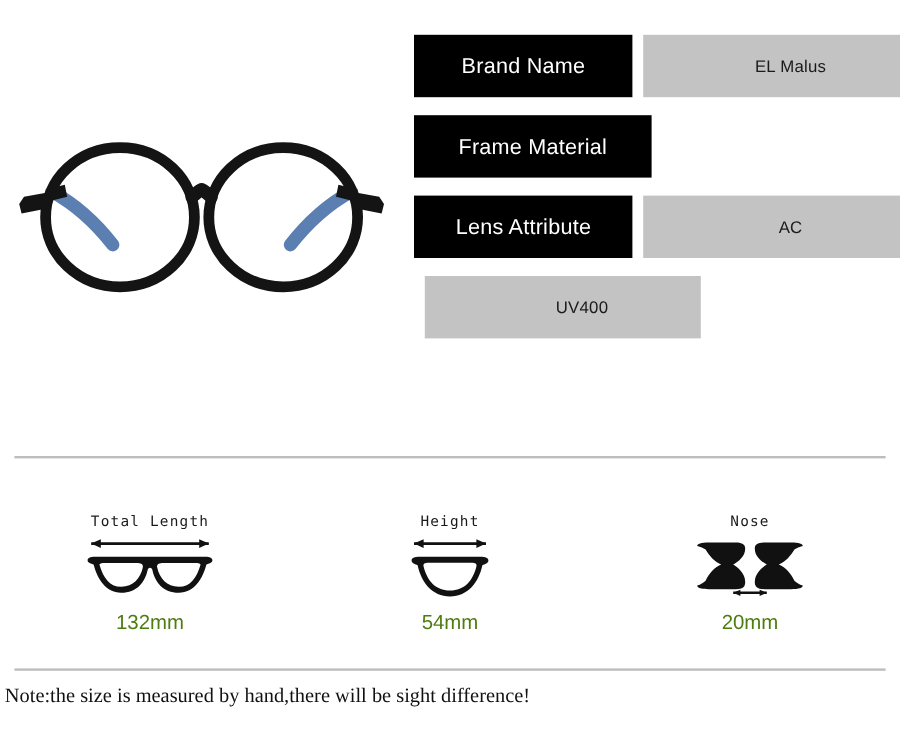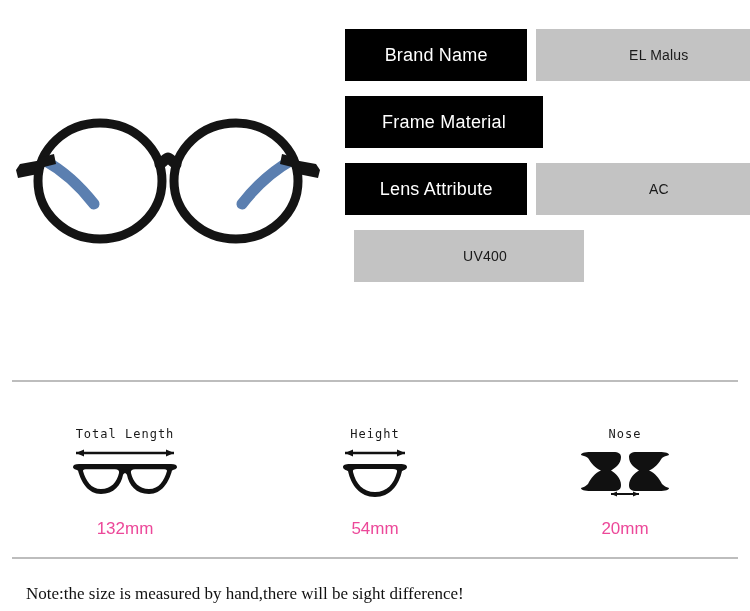--- a/index.html
+++ b/index.html
@@ -72,32 +72,31 @@
     letter-spacing:1px;
     height:18px;
     line-height:18px;
   }
   .measure-icon{
     height:60px;
     display:flex;align-items:center;justify-content:center;
   }
   .measure-value{
     font-size:17px;
-    color:#ec4899;
-    margin-top:16px;
+    color:#4d7c0f;
+    margin-top:6px;
   }
 
   
   .note{
-    position:absolute;left:26px;top:570px;
+    position:absolute;left:4px;top:570px;
     font-family:"Liberation Serif", serif;
     font-size:17px;
     color:#111111;
     white-space:nowrap;
-    margin-top:14px;
   }
 </style>
 </head>
 <body>
 
 <div class="top-section">
 
   <div class="product-photo">
     <svg width="320" height="150" viewBox="0 0 320 150">
       <defs>

